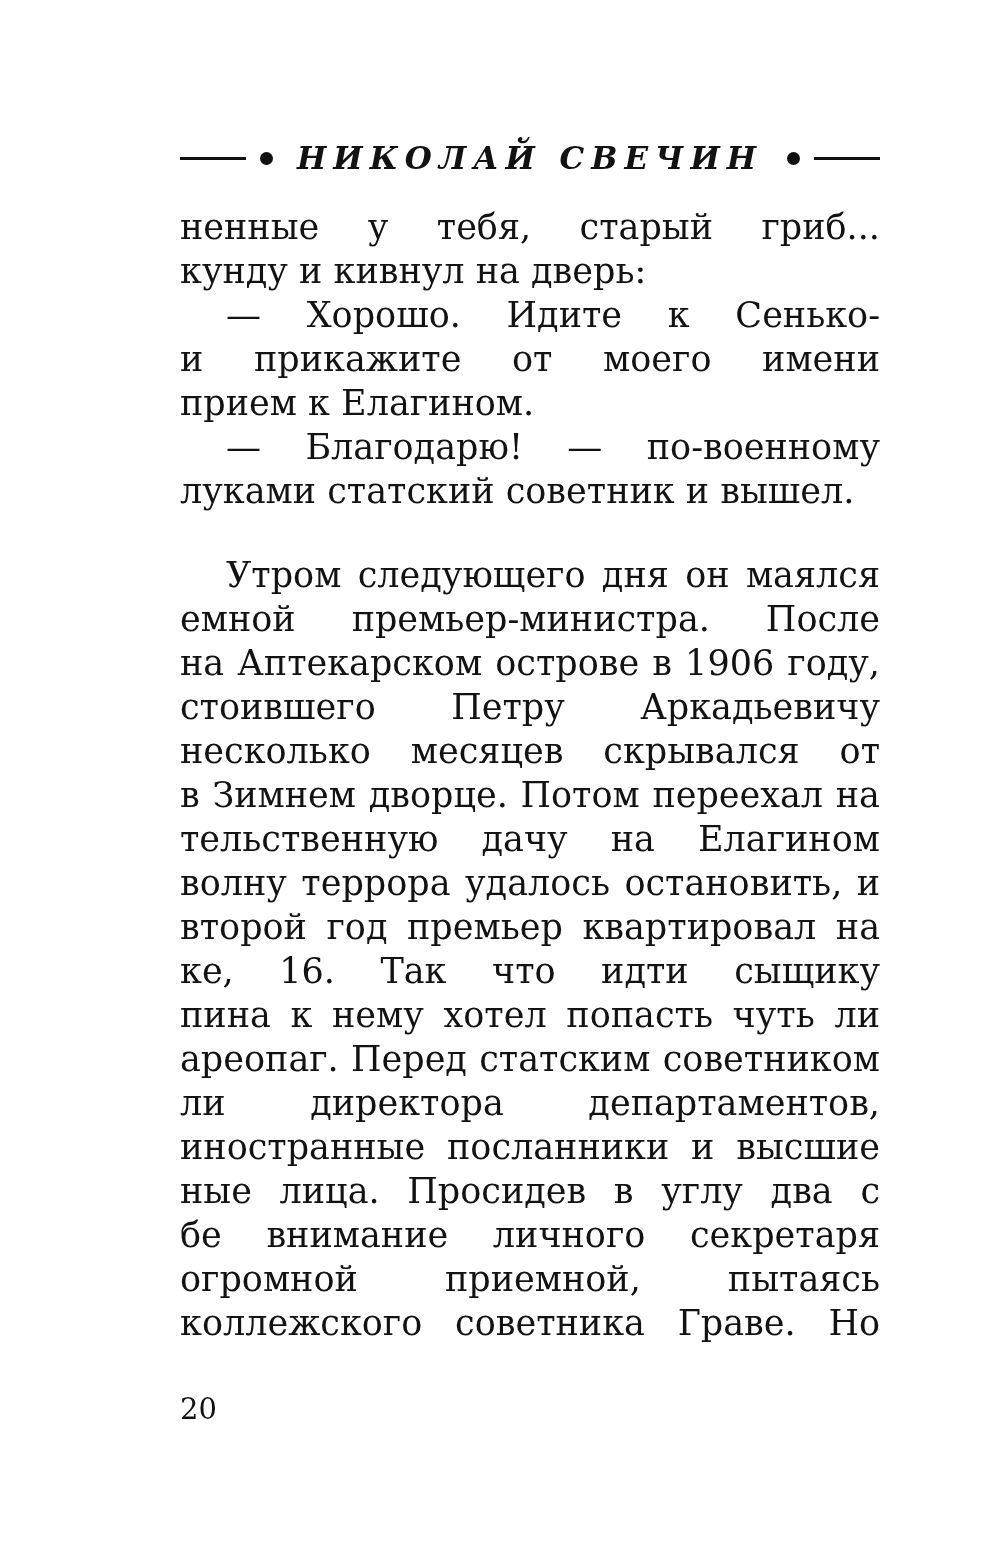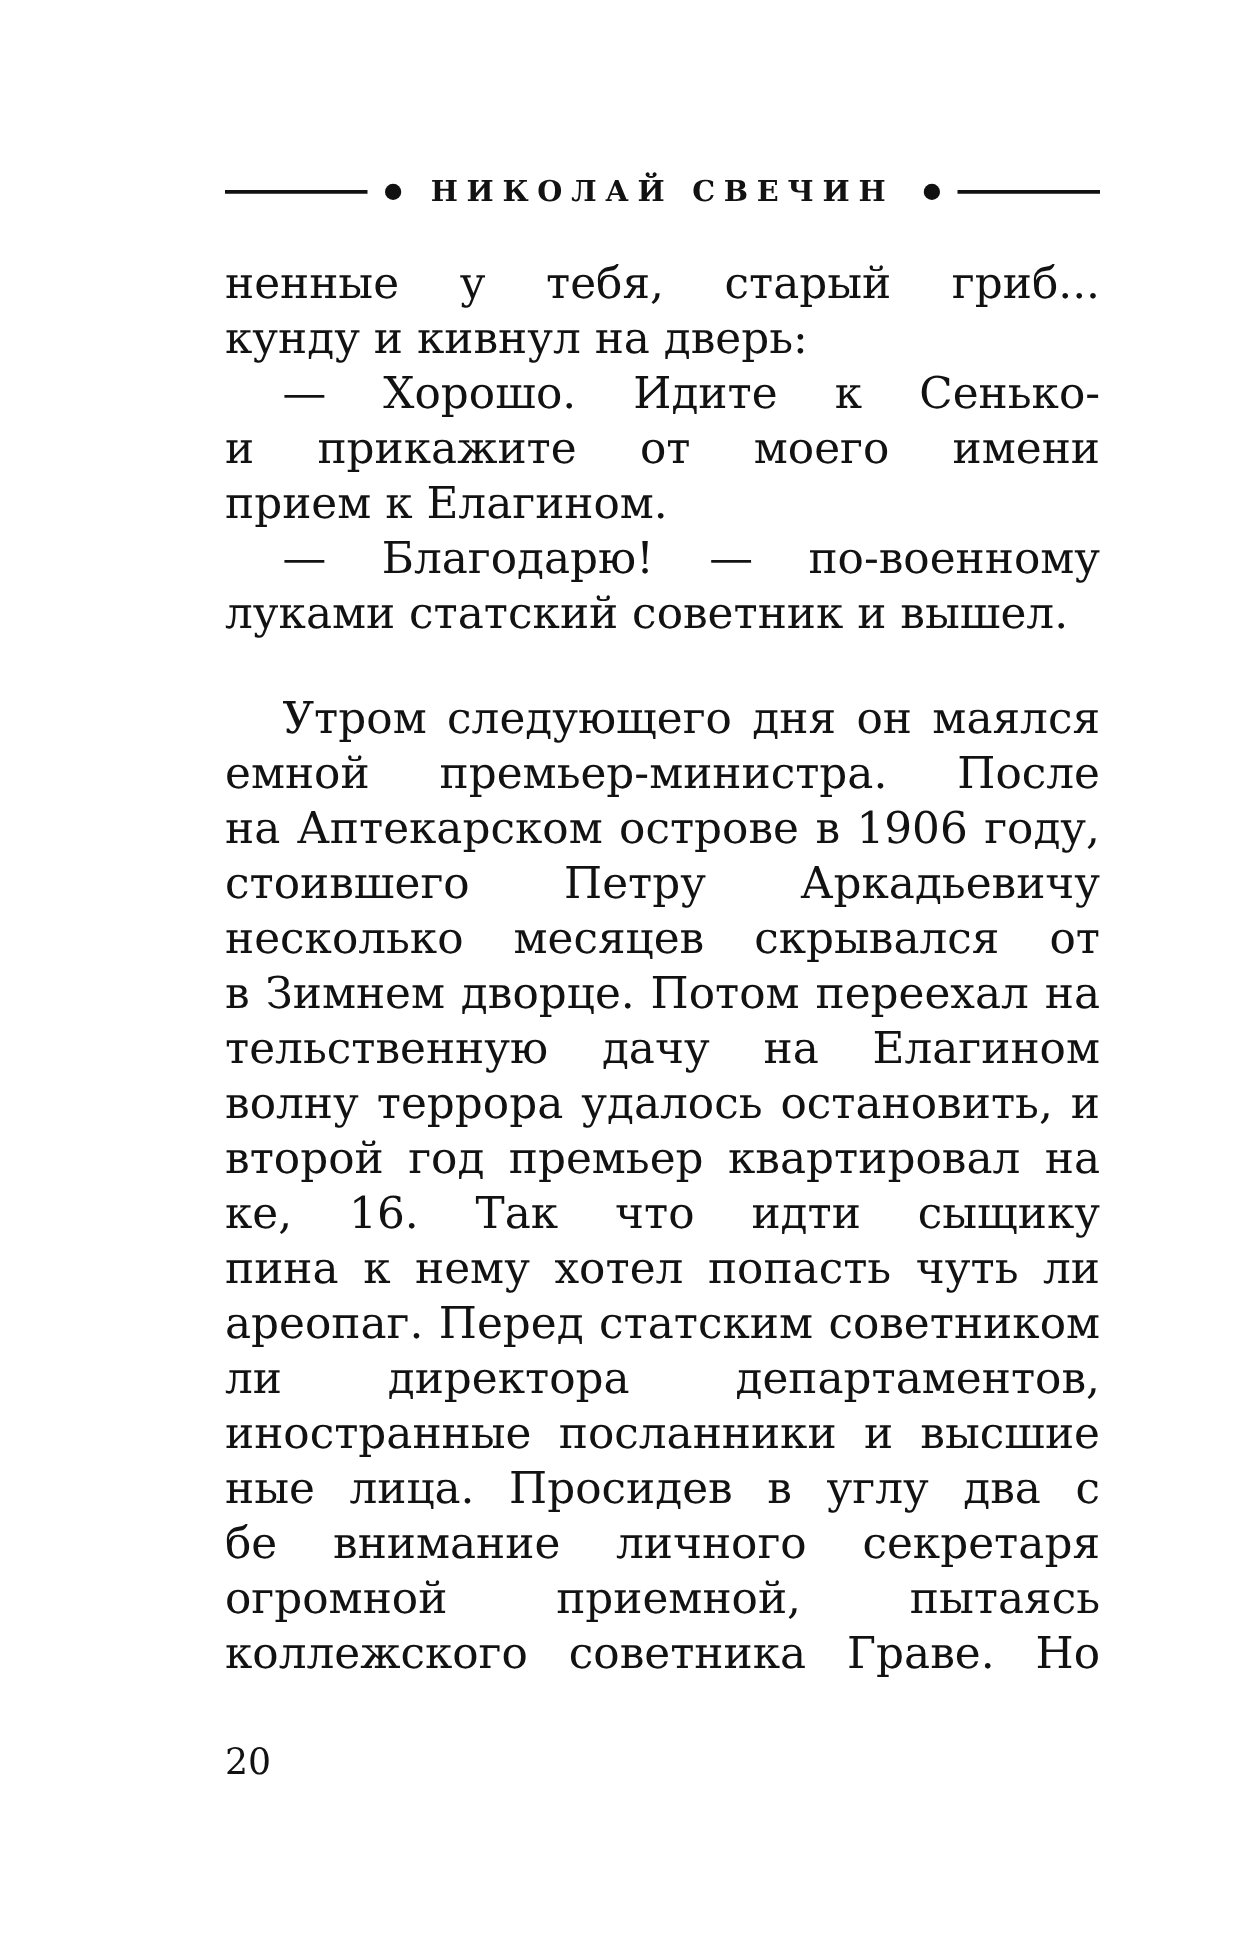--- a/index.html
+++ b/index.html
@@ -40,26 +40,27 @@
   }
   .header .dot {
     width: 13px;
     height: 13px;
     border-radius: 50%;
     background: #111;
     margin: 0 14px;
     flex: 0 0 auto;
   }
   .header .author {
-    font-size: 23px;
+    font-size: 31px;
     font-weight: 700;
     letter-spacing: 7px;
     white-space: nowrap;
     padding: 0 10px;
     font-family: "DejaVu Serif", "Liberation Serif", serif;
+    font-style: italic;
   }
   
   .text-block {
     position: absolute;
     top: 205px;
     left: 180px;
     width: 700px;
     font-size: 35px;
     line-height: 44px;
   }

